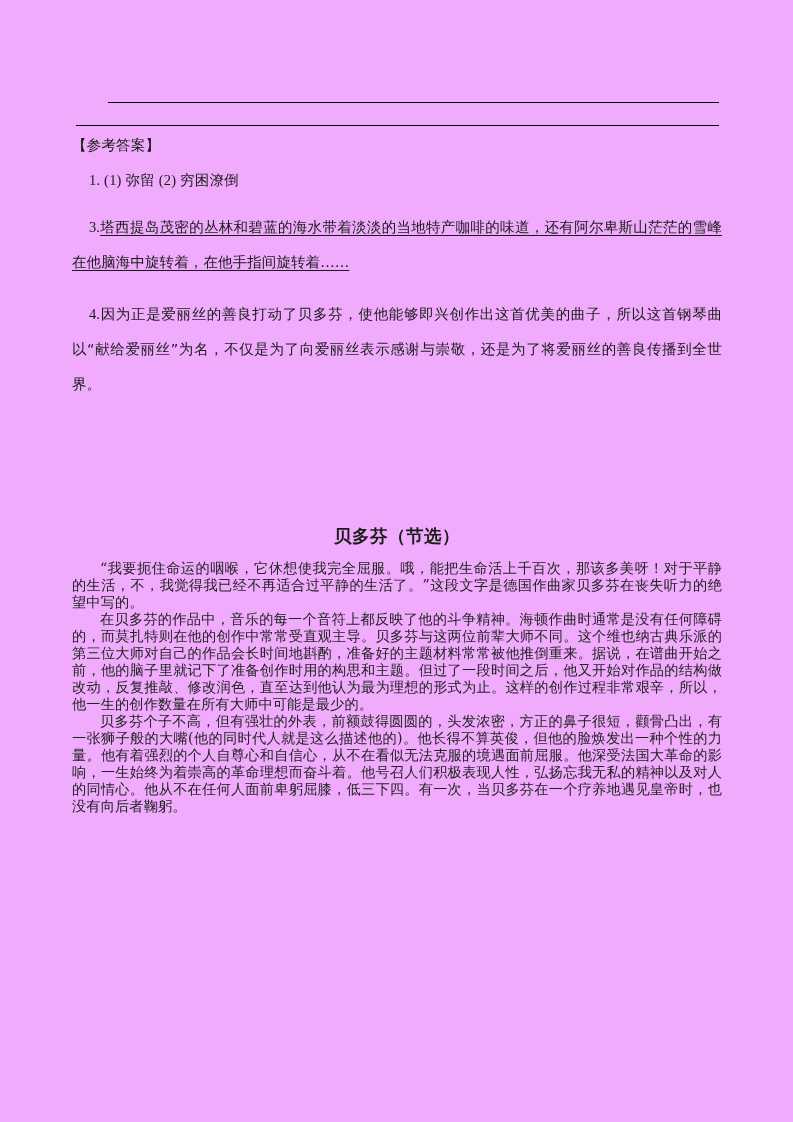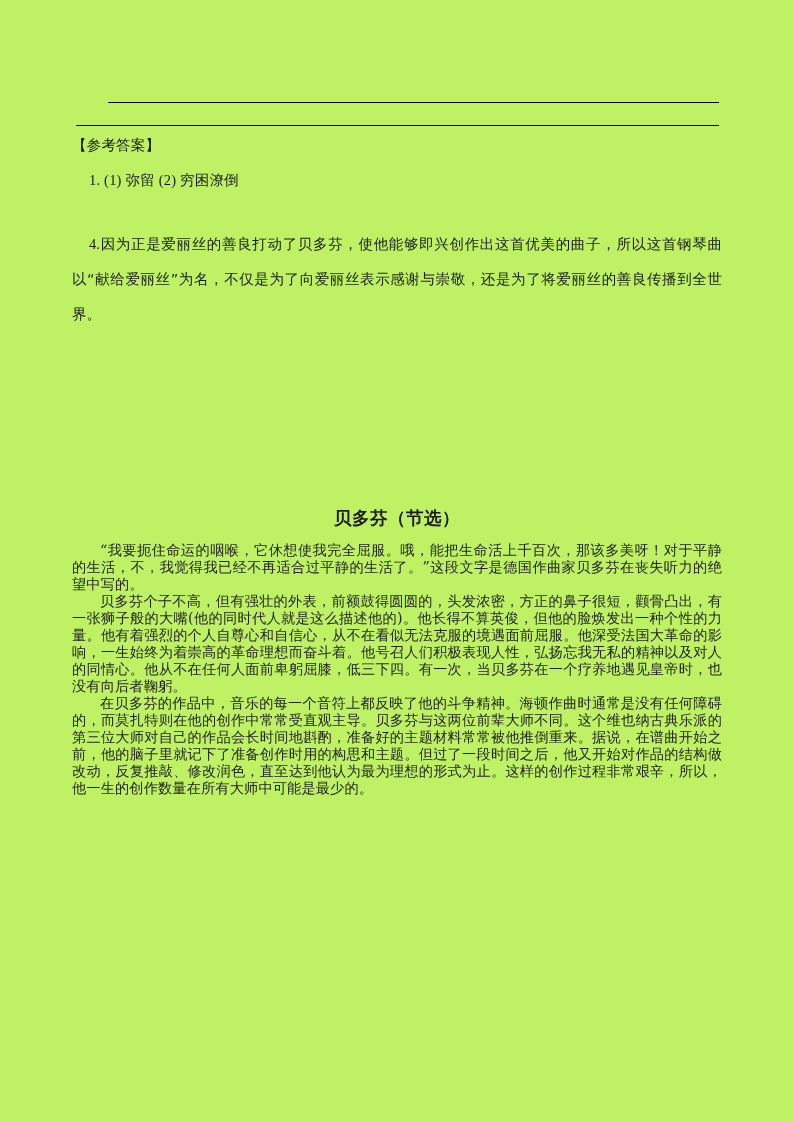--- a/index.html
+++ b/index.html
@@ -13,21 +13,21 @@
     position: relative;
     overflow: hidden;
     font-family: "Liberation Sans", sans-serif;
     color: #1a1a1a;
     -webkit-font-smoothing: antialiased;
   }
 
   .page {
     position: absolute;
     inset: 0;
-    background: #bef264;
+    background: #f0abfc;
     padding-left: 28px;
   }
 
   
   .rule-wrap {
     position: absolute;
     left: 0;
     top: 0;
     width: 793px;
   }
@@ -73,21 +73,21 @@
     letter-spacing: 0.1px;
   }
   .ans-para.first-indent { text-indent: 17px; }
   .ans-para .u { text-decoration: underline; text-underline-offset: 3px; }
   .gap-md { height: 17px; }
 
   
   .article {
     position: absolute;
     left: 72px;
-    top: 506px;
+    top: 524px;
     width: 650px;
   }
   .article-title {
     font-family: "DejaVu Sans", "Liberation Sans", sans-serif;
     font-weight: bold;
     font-size: 17.5px;
     text-align: center;
     margin: 0 0 12px 0;
     letter-spacing: 0.5px;
   }
@@ -114,34 +114,37 @@
     <div class="rule rule-bottom"></div>
   </div>
 
   <section class="answers">
 
     <div class="ans-heading">【参考答案】</div>
 
     <div class="ans-line indent">1.  (1) 弥留    (2) 穷困潦倒</div>
 
 
+    <p class="ans-para first-indent">
+      <span class="num-latin">3.</span><span class="u">塔西提岛茂密的丛林和碧蓝的海水带着淡淡的当地特产咖啡的味道，还有阿尔卑斯山茫茫的雪峰在他脑海中旋转着，在他手指间旋转着……</span>
+    </p>
 
     <div class="gap-md"></div>
 
     <p class="ans-para first-indent">
       <span class="num-latin">4.</span><span>因为正是爱丽丝的善良打动了贝多芬，使他能够即兴创作出这首优美的曲子，所以这首钢琴曲以“献给爱丽丝”为名，不仅是为了向爱丽丝表示感谢与崇敬，还是为了将爱丽丝的善良传播到全世界。</span>
     </p>
 
   </section>
 
   <article class="article">
 
     <h1 class="article-title">贝多芬（节选）</h1>
 
     <p class="body-para">“我要扼住命运的咽喉，它休想使我完全屈服。哦，能把生命活上千百次，那该多美呀！对于平静的生活，不，我觉得我已经不再适合过平静的生活了。”这段文字是德国作曲家贝多芬在丧失听力的绝望中写的。</p>
 
+    <p class="body-para">在贝多芬的作品中，音乐的每一个音符上都反映了他的斗争精神。海顿作曲时通常是没有任何障碍的，而莫扎特则在他的创作中常常受直观主导。贝多芬与这两位前辈大师不同。这个维也纳古典乐派的第三位大师对自己的作品会长时间地斟酌，准备好的主题材料常常被他推倒重来。据说，在谱曲开始之前，他的脑子里就记下了准备创作时用的构思和主题。但过了一段时间之后，他又开始对作品的结构做改动，反复推敲、修改润色，直至达到他认为最为理想的形式为止。这样的创作过程非常艰辛，所以，他一生的创作数量在所有大师中可能是最少的。</p>
+
     <p class="body-para">贝多芬个子不高，但有强壮的外表，前额鼓得圆圆的，头发浓密，方正的鼻子很短，颧骨凸出，有一张狮子般的大嘴(他的同时代人就是这么描述他的)。他长得不算英俊，但他的脸焕发出一种个性的力量。他有着强烈的个人自尊心和自信心，从不在看似无法克服的境遇面前屈服。他深受法国大革命的影响，一生始终为着崇高的革命理想而奋斗着。他号召人们积极表现人性，弘扬忘我无私的精神以及对人的同情心。他从不在任何人面前卑躬屈膝，低三下四。有一次，当贝多芬在一个疗养地遇见皇帝时，也没有向后者鞠躬。</p>
-
-    <p class="body-para">在贝多芬的作品中，音乐的每一个音符上都反映了他的斗争精神。海顿作曲时通常是没有任何障碍的，而莫扎特则在他的创作中常常受直观主导。贝多芬与这两位前辈大师不同。这个维也纳古典乐派的第三位大师对自己的作品会长时间地斟酌，准备好的主题材料常常被他推倒重来。据说，在谱曲开始之前，他的脑子里就记下了准备创作时用的构思和主题。但过了一段时间之后，他又开始对作品的结构做改动，反复推敲、修改润色，直至达到他认为最为理想的形式为止。这样的创作过程非常艰辛，所以，他一生的创作数量在所有大师中可能是最少的。</p>
 
   </article>
 
 </div>
 
 </body></html>

